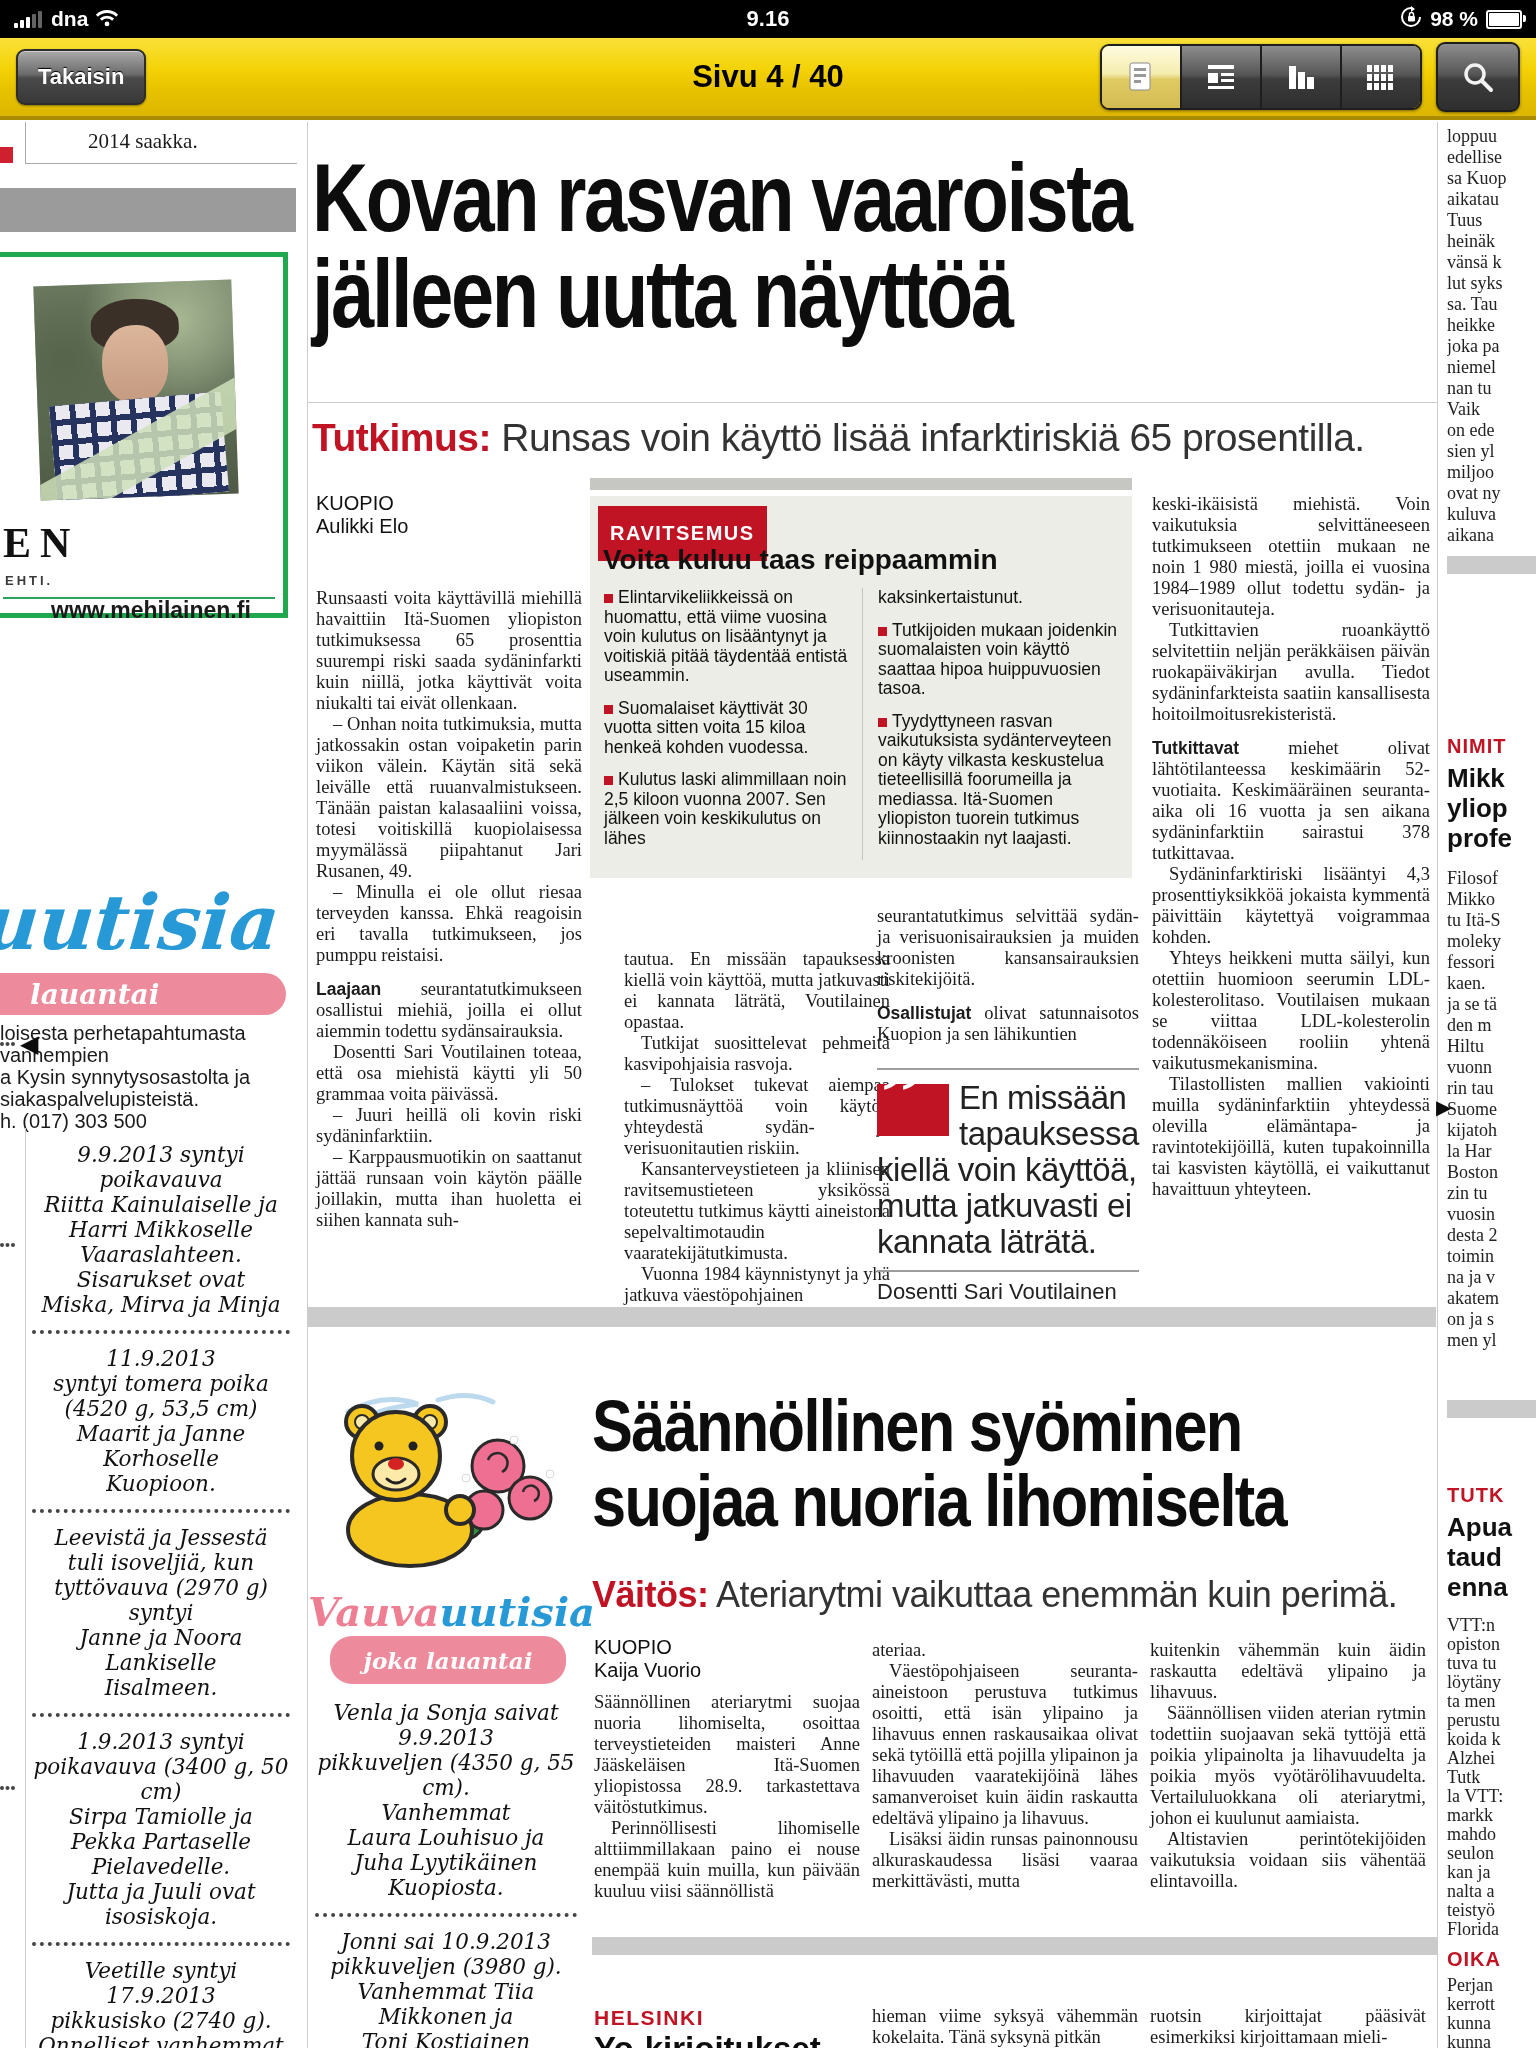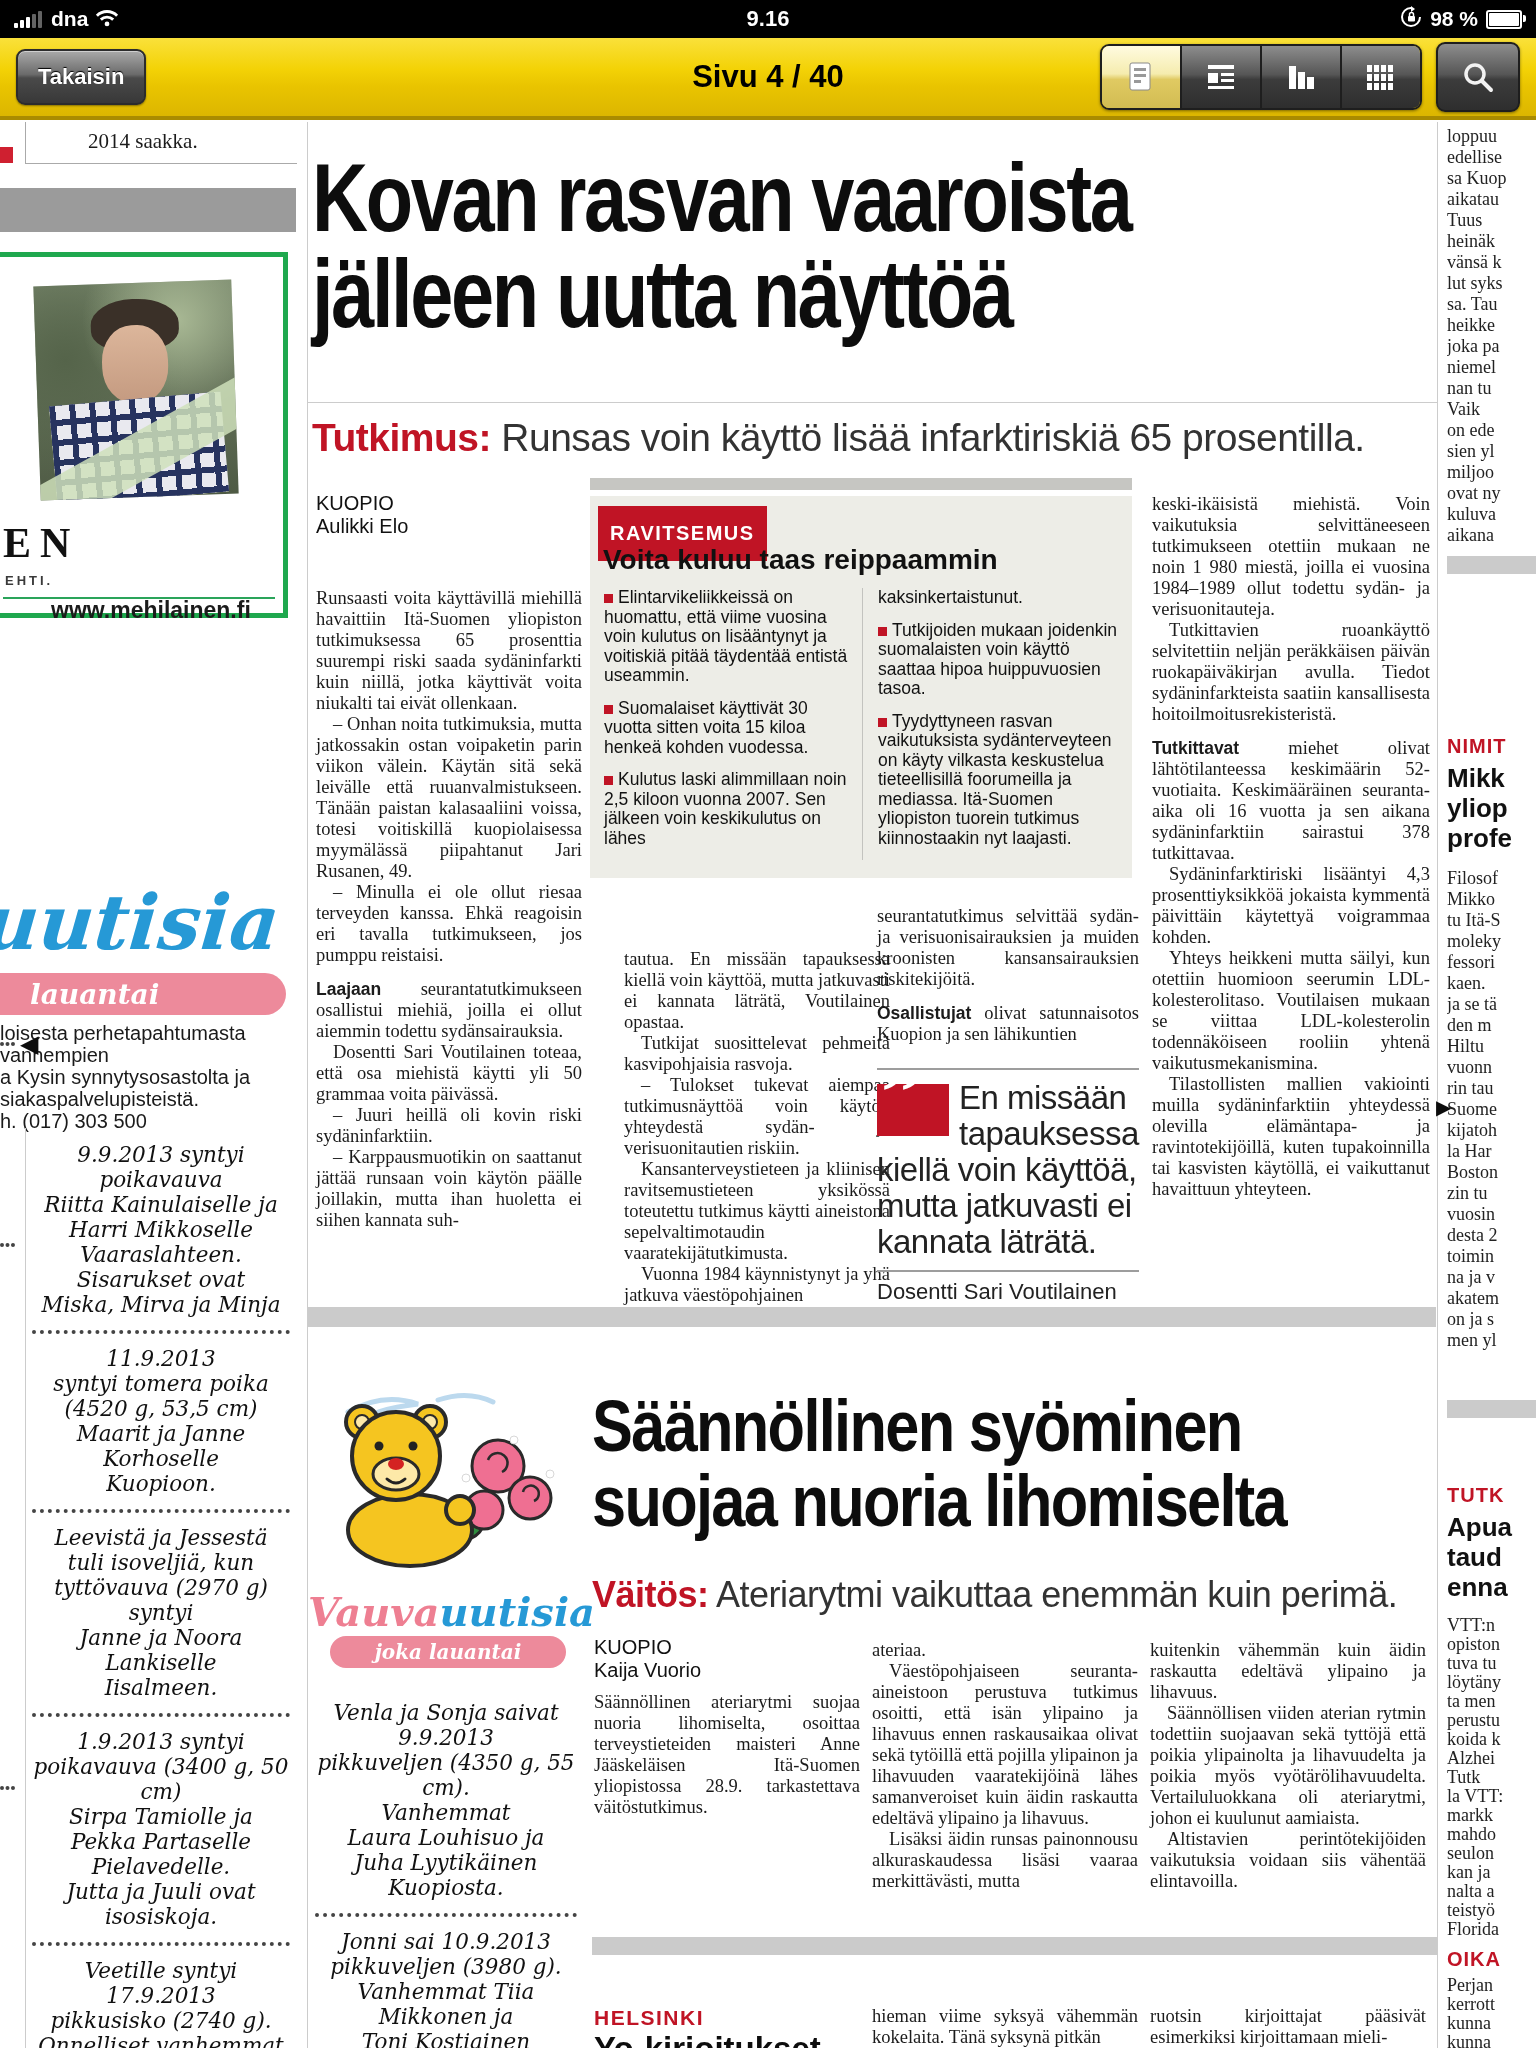--- a/index.html
+++ b/index.html
@@ -302,21 +302,21 @@
         </g>
         <ellipse cx="78" cy="82" rx="8" ry="6" fill="#d42222"></ellipse>
         <circle cx="61" cy="64" r="4.5" fill="#222"></circle>
           <circle cx="95" cy="64" r="4.5" fill="#222"></circle>
         <path d="M69 97 q9 8 18 0" stroke="#222" stroke-width="3" fill="none" stroke-linecap="round"></path>
       </svg>
     </div>
     <div class="abs vlogo" style="left:308px;top:1588px;width:278px;text-align:center;">
       <span class="p1">Vauva</span><span class="p2">uutisia</span>
     </div>
-    <div class="abs pinkband" style="left:330px;top:1636px;width:236px;height:32px;justify-content:center;font-size:20px;">
+    <div class="abs pinkband" style="left:330px;top:1636px;width:236px;height:48px;justify-content:center;font-size:23px;">
       <span>joka lauantai</span>
     </div>
     <div class="abs" style="left:315px;top:1700px;width:262px;">
         <div class="ann">Venla ja Sonja saivat
 9.9.2013
 pikkuveljen (4350 g, 55 cm).
 Vanhemmat
 Laura Louhisuo ja
 Juha Lyytikäinen Kuopiosta.</div>
         <div class="ann">Jonni sai 10.9.2013
@@ -401,20 +401,21 @@
     </div>
     <div class="abs stand" style="left:592px;top:1574px;font-size:36px;">
       <span class="kick">Väitös:</span><span> Ateriarytmi vaikuttaa enemmän kuin perimä.</span>
     </div>
     <div class="abs dateline" style="left:594px;top:1636px;">
       <div>KUOPIO</div>
       <div>Kaija Vuorio</div>
     </div>
     <div class="abs" style="left:594px;top:1692px;width:266px;">
         <p class="para">Säännöllinen ateriarytmi suojaa nuoria lihomiselta, osoittaa terveystieteiden maisteri Anne Jääskeläisen Itä-Suomen yliopistossa 28.9. tarkastettava väitöstutkimus.</p>
+        <p class="para">Perinnöllisesti lihomiselle alttiimmillakaan paino ei nouse enempää kuin muilla, kun päivään kuuluu viisi säännöllistä</p>
       </div>
     <div class="abs" style="left:872px;top:1640px;width:266px;">
         <p class="para">ateriaa.</p>
         <p class="para">Väestöpohjaiseen seuranta-aineistoon perustuva tutkimus osoitti, että isän ylipaino ja lihavuus ennen raskausaikaa olivat sekä tytöillä että pojilla ylipainon ja lihavuuden vaaratekijöinä lähes samanveroiset kuin äidin raskautta edeltävä ylipaino ja lihavuus.</p>
         <p class="para">Lisäksi äidin runsas painonnousu alkuraskaudessa lisäsi vaaraa merkittävästi, mutta</p>
       </div>
     <div class="abs" style="left:1150px;top:1640px;width:276px;">
         <p class="para">kuitenkin vähemmän kuin äidin raskautta edeltävä ylipaino ja lihavuus.</p>
         <p class="para">Säännöllisen viiden aterian rytmin todettiin suojaavan sekä tyttöjä että poikia ylipainolta ja lihavuudelta ja poikia myös vyötärölihavuudelta. Vertailuluokkana oli ateriarytmi, johon ei kuulunut aamiaista.</p>
         <p class="para">Altistavien perintötekijöiden vaikutuksia voidaan siis vähentää elintavoilla.</p>

